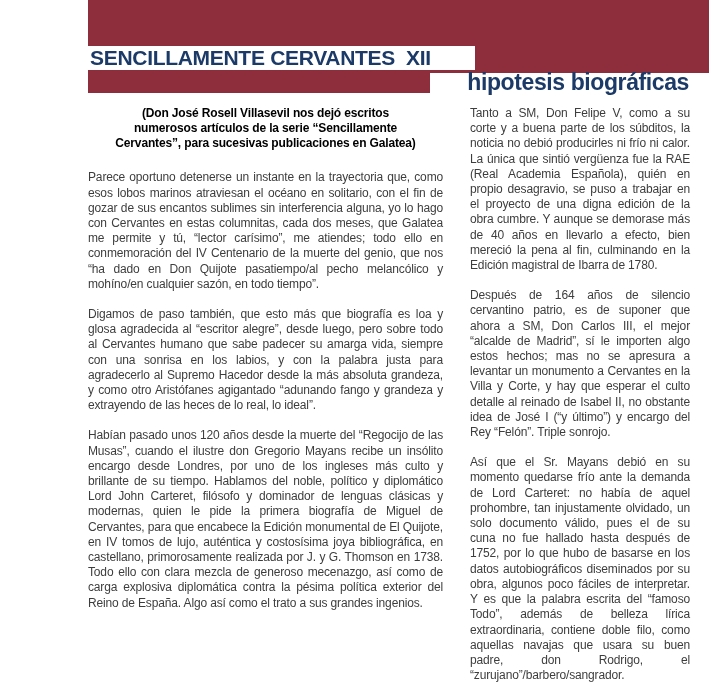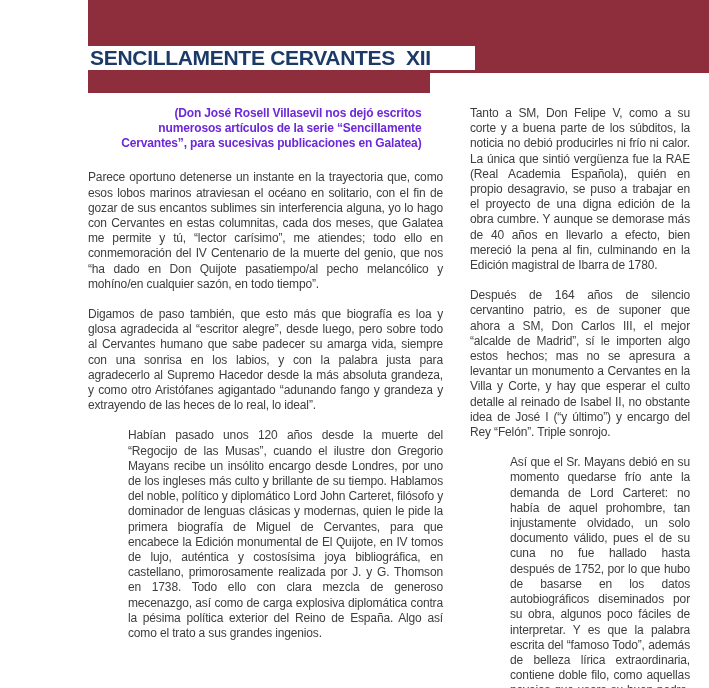--- a/index.html
+++ b/index.html
@@ -64,36 +64,37 @@
     color: #3d3d3d;
     text-align: justify;
   }
   .col-left  { left: 88px;  width: 355px; }
   .col-right { left: 470px; width: 220px; }
 
   .intro-note {
     width: 312px;
     margin: 0 auto 20px auto;
     font-weight: bold;
-    color: #6d28d9;
-    text-align: right;
+    color: #000000;
+    text-align: center;
     line-height: 14.8px;
   }
   .para { margin: 0 0 15px 0; }
-  .para:last-child { margin-bottom: 0; margin-left: 40px; }
+  .para:last-child { margin-bottom: 0; }
 </style>
 </head>
 <body>
 
 <div class="page">
 
   <div class="red-main"></div>
   <div class="title-band"></div>
   <div class="page-title">SENCILLAMENTE CERVANTES  XII</div>
   <div class="red-band-lower"></div>
+  <div class="page-subtitle">hipotesis biográficas</div>
 
   <div class="col col-left">
     <div class="intro-note">(Don José Rosell Villasevil nos dejó escritos numerosos artículos de la serie “Sencillamente Cervantes”, para sucesivas publicaciones en Galatea)</div>
     <div class="para">Parece oportuno detenerse un instante en la trayectoria que, como esos lobos marinos atraviesan el océano en solitario, con el fin de gozar de sus encantos sublimes sin interferencia alguna, yo lo hago con Cervantes en estas columnitas, cada dos meses, que Galatea me permite y tú, “lector carísimo”, me atiendes; todo ello en conmemoración del IV Centenario de la muerte del genio, que nos “ha dado en Don Quijote pasatiempo/al pecho melancólico y mohíno/en cualquier sazón, en todo tiempo”.</div>
     <div class="para">Digamos de paso también, que esto más que biografía es loa y glosa agradecida al “escritor alegre”, desde luego, pero sobre todo al Cervantes humano que sabe padecer su amarga vida, siempre con una sonrisa en los labios, y con la palabra justa para agradecerlo al Supremo Hacedor desde la más absoluta grandeza, y como otro Aristófanes agigantado “adunando fango y grandeza y extrayendo de las heces de lo real, lo ideal”.</div>
     <div class="para">Habían pasado unos 120 años desde la muerte del “Regocijo de las Musas”, cuando el ilustre don Gregorio Mayans recibe un insólito encargo desde Londres, por uno de los ingleses más culto y brillante de su tiempo. Hablamos del noble, político y diplomático Lord John Carteret, filósofo y dominador de lenguas clásicas y modernas, quien le pide la primera biografía de Miguel de Cervantes, para que encabece la Edición monumental de El Quijote, en IV tomos de lujo, auténtica y costosísima joya bibliográfica, en castellano, primorosamente realizada por J. y G. Thomson en 1738. Todo ello con clara mezcla de generoso mecenazgo, así como de carga explosiva diplomática contra la pésima política exterior del Reino de España. Algo así como el trato a sus grandes ingenios.</div>
   </div>
 
   <div class="col col-right">
     <div class="para">Tanto a SM, Don Felipe V, como a su corte y a buena parte de los súbditos, la noticia no debió producirles ni frío ni calor. La única que sintió vergüenza fue la RAE (Real Academia Española), quién en propio desagravio, se puso a trabajar en el proyecto de una digna edición de la obra cumbre. Y aunque se demorase más de 40 años en llevarlo a efecto, bien mereció la pena al fin, culminando en la Edición magistral de Ibarra de 1780.</div>

